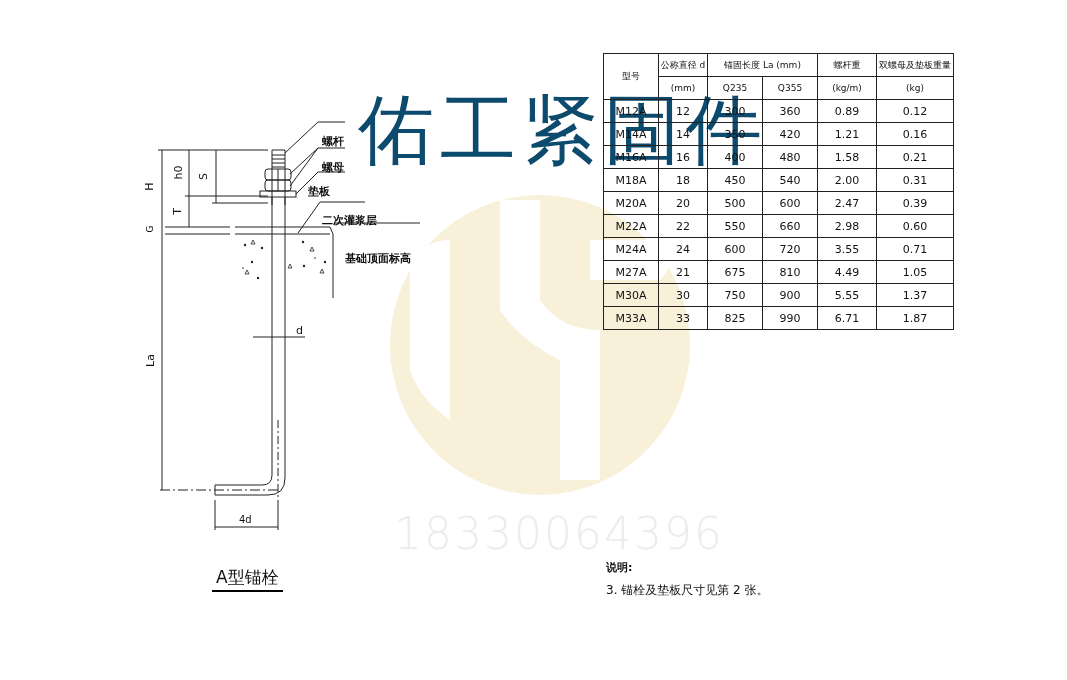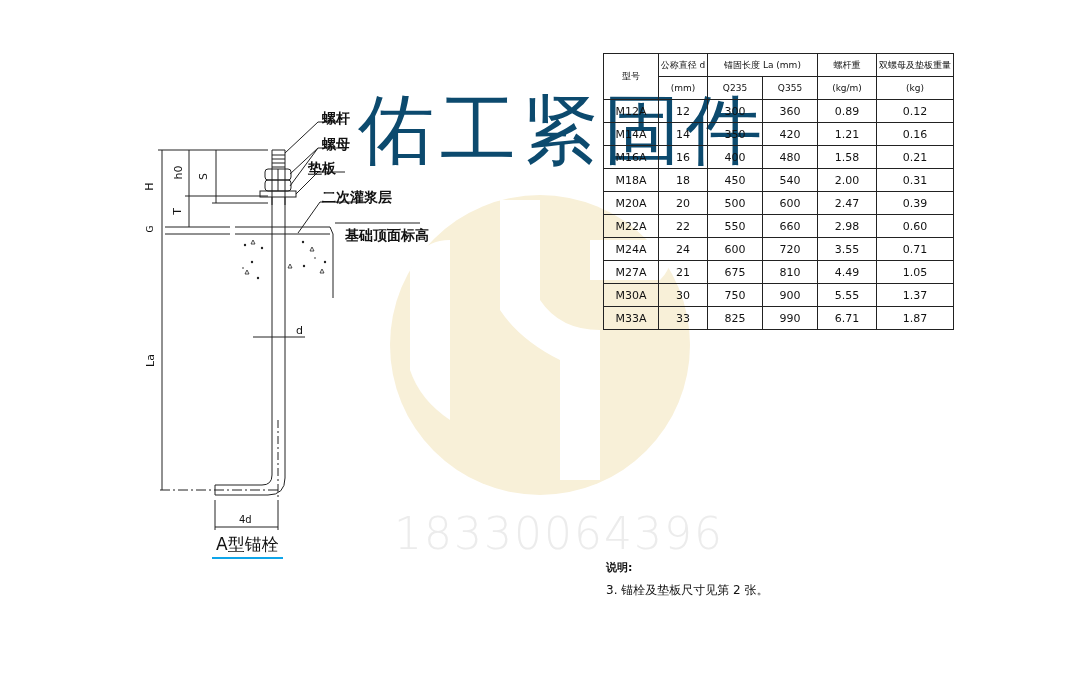--- a/index.html
+++ b/index.html
@@ -2,32 +2,32 @@
 <html><head>
 <meta charset="utf-8">
 <style>
   html, body { margin: 0; padding: 0; background: #ffffff; }
   body { width: 1067px; height: 680px; position: relative; overflow: hidden;
          font-family: "DejaVu Sans", "Liberation Sans", sans-serif; color: #111; }
   .wm-text { position: absolute; color: #0c4a6e; font-family: "DejaVu Sans", sans-serif; white-space: nowrap; }
   .wm-title { left: 358px; top: 80px; font-size: 76px; letter-spacing: 6px; font-weight: 300; }
   .wm-phone { left: 394px; top: 508px; font-size: 44px; letter-spacing: 2px; color: #ececec; font-weight: 300; }
   svg.drawing { position: absolute; left: 0; top: 0; }
-  .lbl { position: absolute; font-size: 14px; font-weight: bold; white-space: nowrap; }
+  .lbl { position: absolute; font-size: 11px; font-weight: bold; white-space: nowrap; margin-top: 24px; }
   .dim { position: absolute; font-size: 11px; white-space: nowrap; }
   .rot { transform: rotate(-90deg); transform-origin: center; }
   table.spec { position: absolute; left: 603px; top: 53px; border-collapse: collapse;
                font-size: 11px; background: transparent; }
   table.spec td, table.spec th { border: 1px solid #222; text-align: center; padding: 0; font-weight: normal; }
   table.spec th { font-size: 9px; height: 22px; }
   table.spec td { height: 22px; }
   .c0 { width: 54px; } .c1 { width: 48px; } .c2 { width: 54px; } .c3 { width: 54px; } .c4 { width: 58px; } .c5 { width: 76px; }
   .notes { position: absolute; left: 590px; top: 556px; font-size: 12px; line-height: 23px; margin-left: 16px; }
   .notes .head { font-size: 11px; font-weight: bold; }
-  .caption { position: absolute; left: 212px; top: 533px; font-size: 17px; border-bottom: 2px solid #0ea5e9; padding: 0 4px 1px 4px; }
+  .caption { position: absolute; left: 212px; top: 566px; font-size: 17px; border-bottom: 2px solid #000000; padding: 0 4px 1px 4px; }
 </style>
 </head>
 <body>
 
 <svg class="drawing" width="1067" height="680">
   <circle cx="540" cy="345" r="150" fill="#f8f0d8"></circle>
   <path d="M410 270 Q420 240 450 240 L450 420 Q420 400 410 370 Z" fill="#ffffff"></path>
   <path d="M500 200 L540 200 L540 300 Q560 330 600 330 L600 480 L560 480 L560 360 Q520 340 500 310 Z" fill="#ffffff"></path>
   <path d="M590 240 L660 240 Q680 260 660 280 L590 280 Z" fill="#ffffff"></path>
 </svg>

